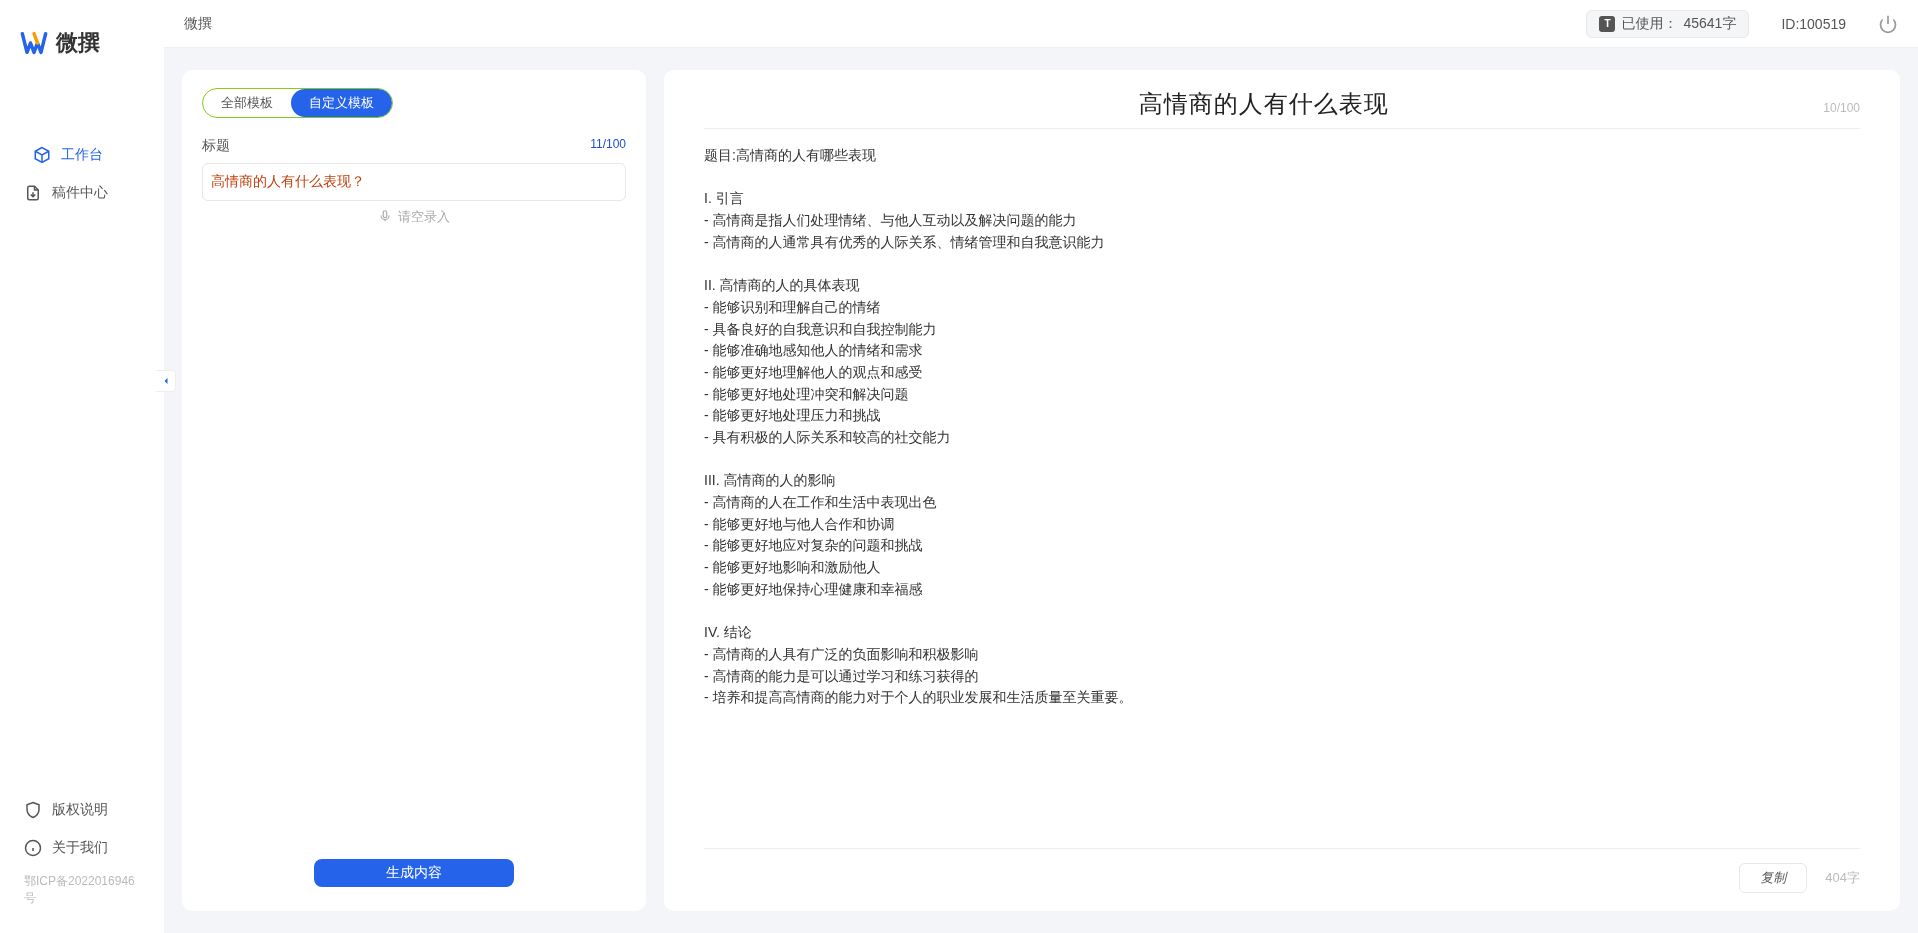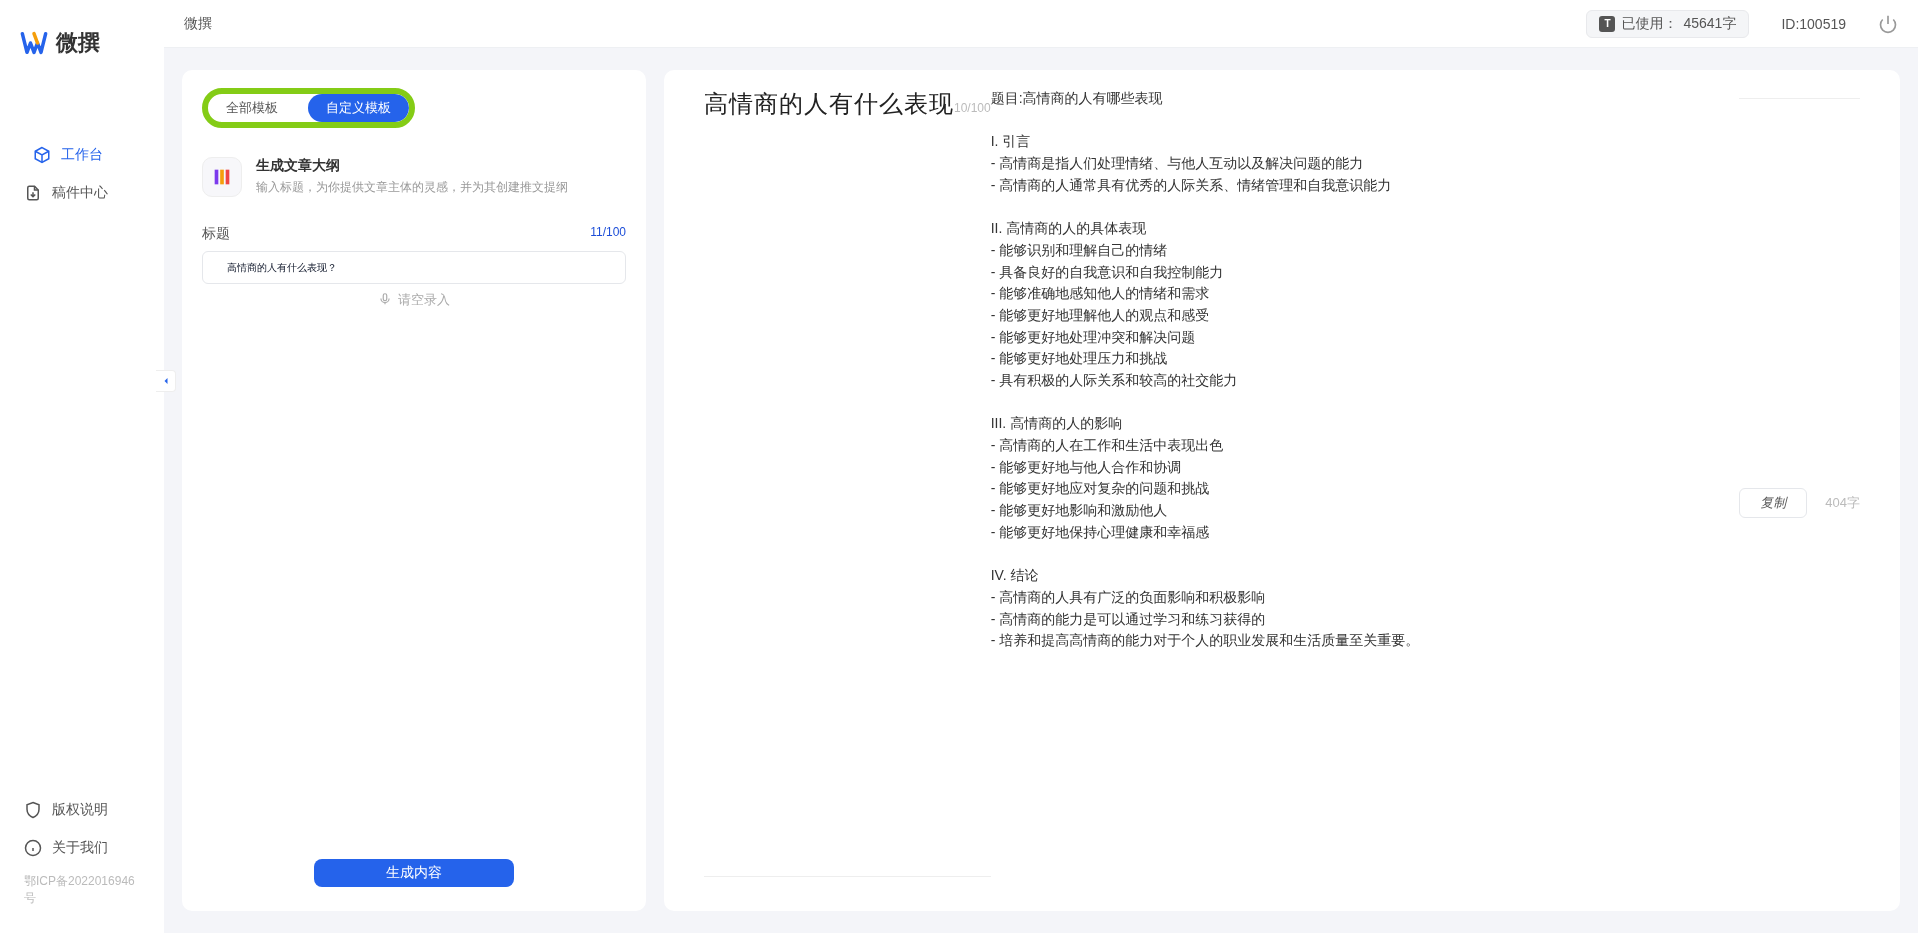--- a/index.html
+++ b/index.html
@@ -27,34 +27,34 @@
     .topbar-right { margin-left: auto; display: flex; align-items: center; gap: 32px; }
     .usage-pill { display: flex; align-items: center; gap: 6px; background: #f4f5f7; border-radius: 6px; padding: 4px 12px; color: #555; border: 1px solid #e8e9ec; }
     .usage-badge { width: 16px; height: 16px; background: #555; color: #fff; border-radius: 3px; font-size: 10px; display: flex; align-items: center; justify-content: center; font-weight: bold; }
     .user-id { color: #555; }
     .power-icon { width: 20px; height: 20px; color: #999; cursor: pointer; }
     
     
     .workspace { flex: 1; display: flex; gap: 18px; padding: 22px 18px; }
     .panel { background: #fff; border-radius: 10px; display: flex; flex-direction: column; }
     .left-panel { width: 464px; padding: 18px 20px; position: relative; }
-    .right-panel { flex: 1; padding: 18px 40px; display: flex; flex-direction: row; }
-    
-    .tabs { display: flex; gap: 12px; border: 6px solid #84cc16; border-radius: 20px; width: fit-content; overflow: hidden; font-size: 13px; margin-bottom: 29px; }
+    .right-panel { flex: 1; padding: 18px 40px; display: flex; flex-direction: column; }
+    
+    .tabs { display: flex; gap: 0; border: 1px solid #84cc16; border-radius: 20px; width: fit-content; overflow: hidden; font-size: 13px; margin-bottom: 19px; }
     .tab { padding: 5px 18px; cursor: pointer; color: #555; }
     .tab.active { background: #2563eb; color: #fff; border-radius: 20px; }
     
     .template-row { display: flex; gap: 14px; margin-bottom: 28px; }
     .template-icon { width: 40px; height: 40px; background: #f7f7fa; border-radius: 10px; display: flex; align-items: center; justify-content: center; font-size: 20px; border: 1px solid #eee; }
     .template-meta .tpl-title { font-weight: 600; color: #333; margin-bottom: 4px; }
     .template-meta .tpl-desc { font-size: 12px; color: #999; }
     
     .field-label { display: flex; justify-content: space-between; color: #555; margin-bottom: 8px; font-size: 14px; }
     .field-label .counter { color: #1d4ed8; font-size: 12px; }
-    .title-input { width: 100%; border: 1px solid #e5e7eb; border-radius: 6px; padding: 10px 24px; font-size: 10px; color: #0f172a; outline: none; }
+    .title-input { width: 100%; border: 1px solid #e5e7eb; border-radius: 6px; padding: 10px 8px; font-size: 14px; color: #c2410c; outline: none; }
     
     .voice-row { display: flex; align-items: center; justify-content: center; gap: 6px; color: #aaa; margin-top: 7px; font-size: 13px; }
     
     .gen-btn { position: absolute; bottom: 24px; left: 50%; transform: translateX(-50%); width: 200px; height: 28px; background: #2563eb; color: #fff; border: none; border-radius: 8px; font-size: 14px; cursor: pointer; }
     
     
     .output-header { display: flex; align-items: baseline; border-bottom: 1px solid #eee; padding-bottom: 8px; margin-bottom: 16px; }
     .output-title { flex: 1; text-align: center; font-size: 24px; font-weight: 400; font-family: "Songti SC", "SimSun", serif; color: #222; letter-spacing: 1px; }
     .output-counter { color: #bbb; font-size: 12px; }
     
@@ -147,33 +147,20 @@
     </div>
 
     <div class="workspace">
 
       <section class="panel left-panel">
         <div class="tabs">
           <div class="tab">全部模板</div>
           <div class="tab active">自定义模板</div>
         </div>
 
-        <div class="template-row">
-          <div class="template-icon">
-            <svg viewBox="0 0 24 24" width="22" height="22">
-                <path d="M4 20 L4 4 L8 4 L8 20 Z" fill="#7c3aed"></path>
-                <path d="M10 20 L10 4 L14 4 L14 20 Z" fill="#f59e0b"></path>
-                <path d="M16 20 L16 4 L20 4 L20 20 Z" fill="#ef4444"></path>
-              </svg>
-          </div>
-          <div class="template-meta">
-            <div class="tpl-title">生成文章大纲</div>
-            <div class="tpl-desc">输入标题，为你提供文章主体的灵感，并为其创建推文提纲</div>
-          </div>
-        </div>
 
         <div class="field-label">
           <span>标题</span>
           <span class="counter">11/100</span>
         </div>
         <input class="title-input" value="高情商的人有什么表现？" style="">
 
         <div class="voice-row">
           <span>
             <svg viewBox="0 0 24 24" width="14" height="14" fill="none" stroke="currentColor" stroke-width="2">

